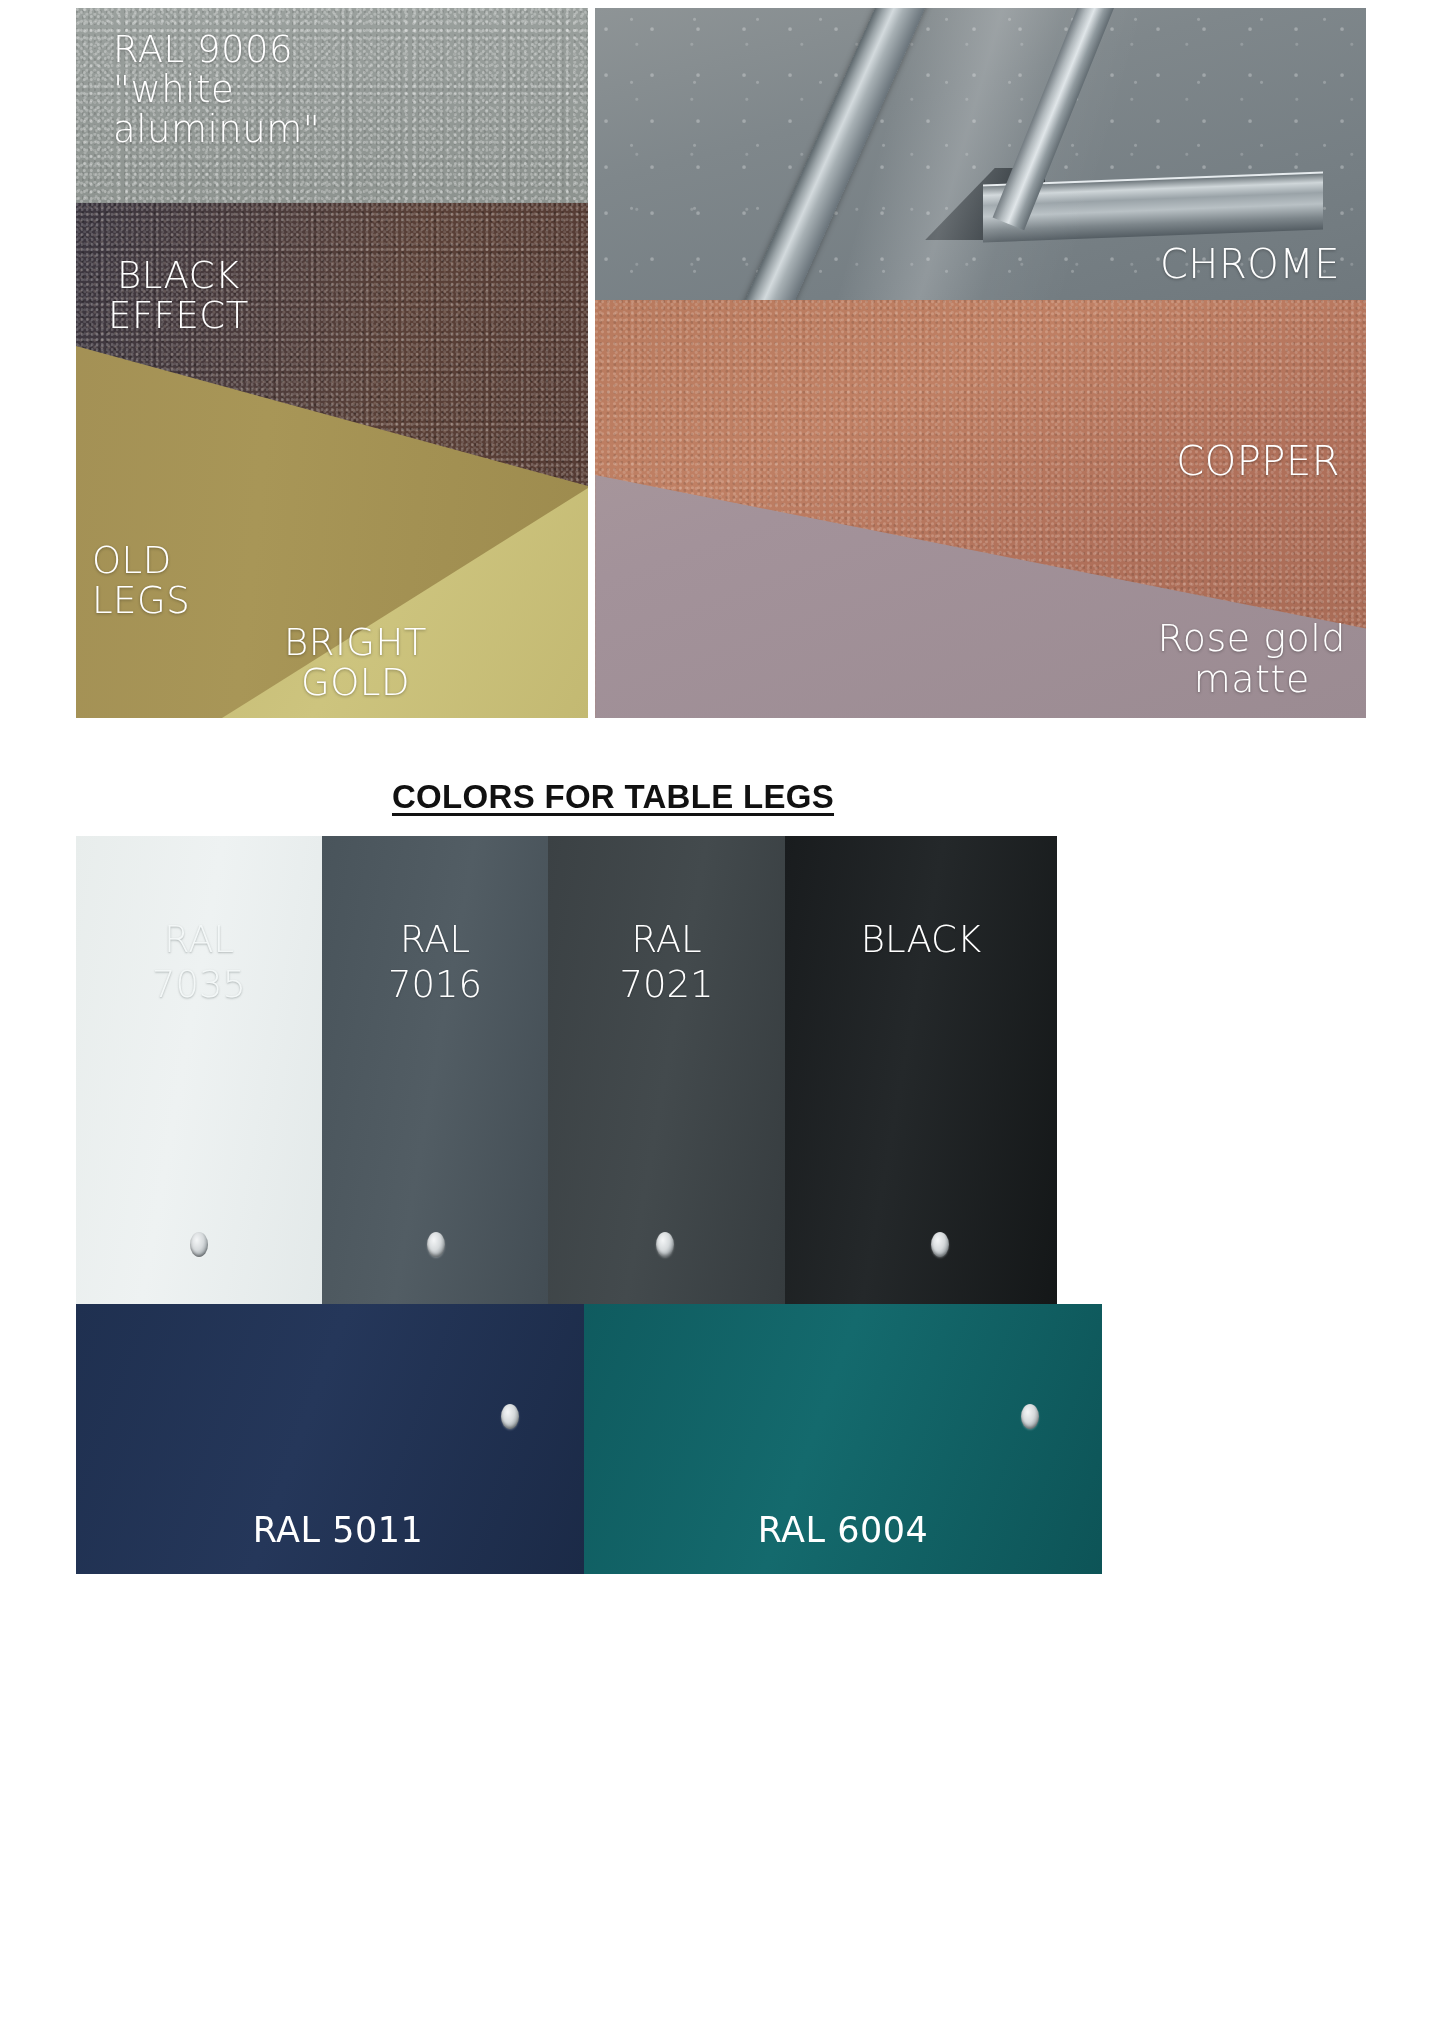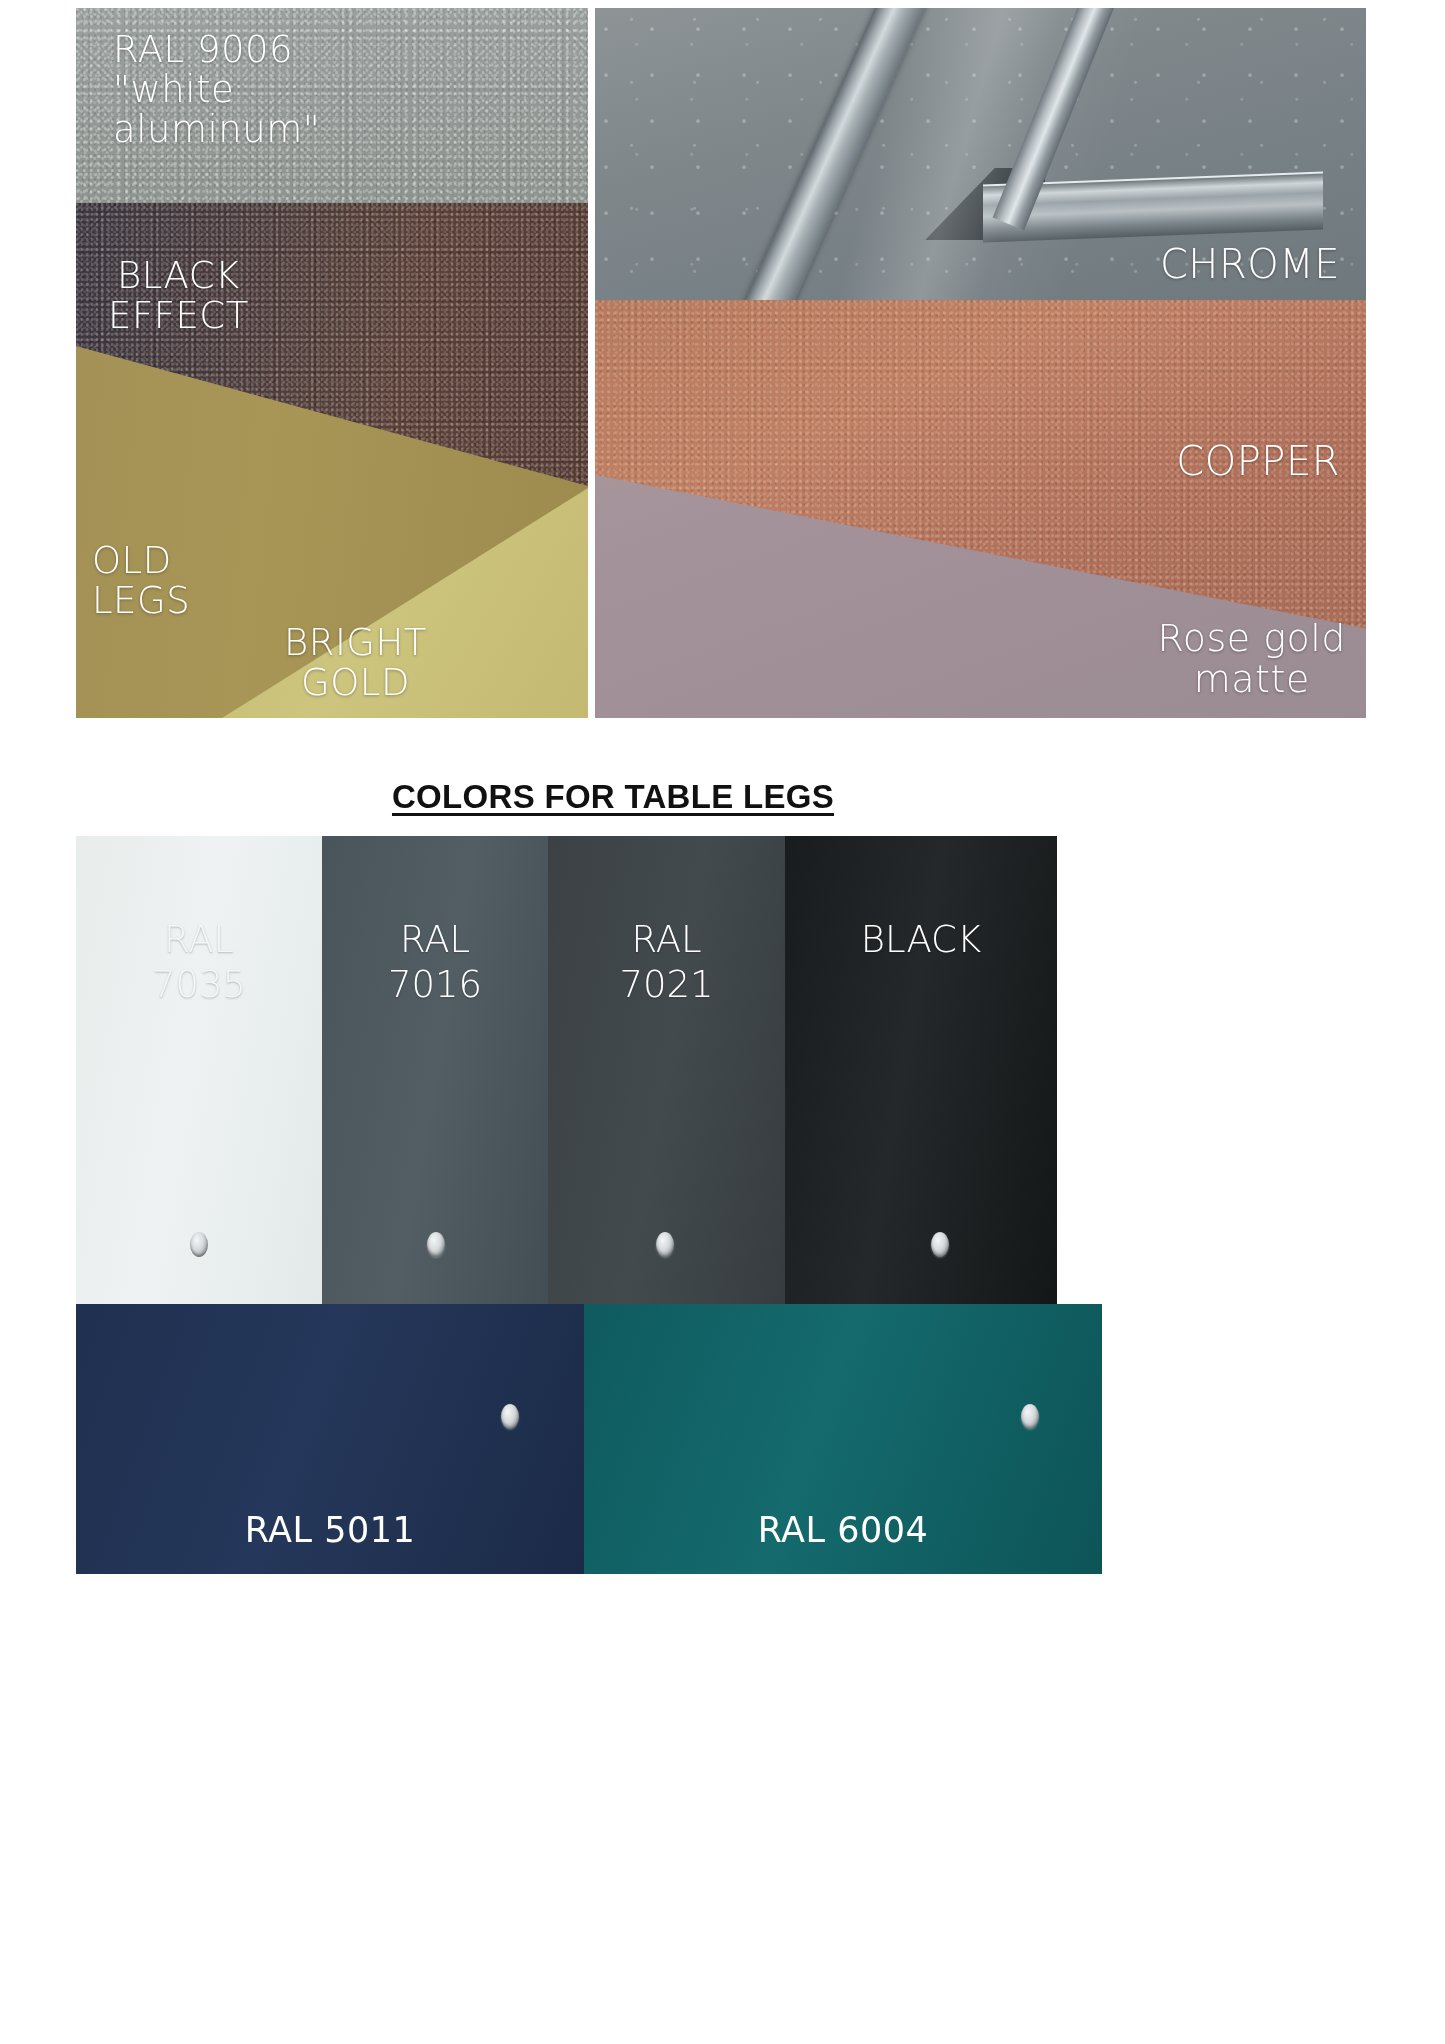--- a/index.html
+++ b/index.html
@@ -157,21 +157,21 @@
   }
 
   #sw-7035{ width:246px; background:linear-gradient(100deg,#e8edec 0%,#eef2f2 45%,#e3e9e9 100%); }
   #sw-7035 .t-label{ color:#f3f7f7; text-shadow:0 1px 2px rgba(120,130,130,.55); }
   #sw-7016{ width:226px; background:linear-gradient(100deg,#49545b 0%,#525d64 50%,#434d54 100%); }
   #sw-7021{ width:237px; background:linear-gradient(100deg,#3b4144 0%,#434a4d 50%,#363c3f 100%); }
   #sw-black{ width:272px; background:linear-gradient(100deg,#191c1e 0%,#24282a 45%,#141718 100%); }
 
   #wide-row{ position:absolute; left:0; top:468px; width:1026px; height:270px; display:flex; }
   .wide{ position:relative; height:270px; overflow:hidden; }
-  #sw-5011{ width:508px; background:linear-gradient(110deg,#1f3050 0%,#25375a 45%,#1b2a47 100%); }
+  #sw-5011{ width:508px; background:linear-gradient(110deg,#1f3050 0%,#25375a 45%,#1b2a47 100%);padding-left:8px; }
   #sw-6004{ width:518px; background:linear-gradient(110deg,#0f5b5f 0%,#146a6d 45%,#0d5457 100%); }
   .wide .w-label{
     position:absolute; width:100%; text-align:center; bottom:24px;
     color:#ffffff; font-family:"DejaVu Sans", sans-serif; font-weight:400;
     font-size:35px; letter-spacing:.5px;
   }
 </style>
 </head>
 <body>
 

